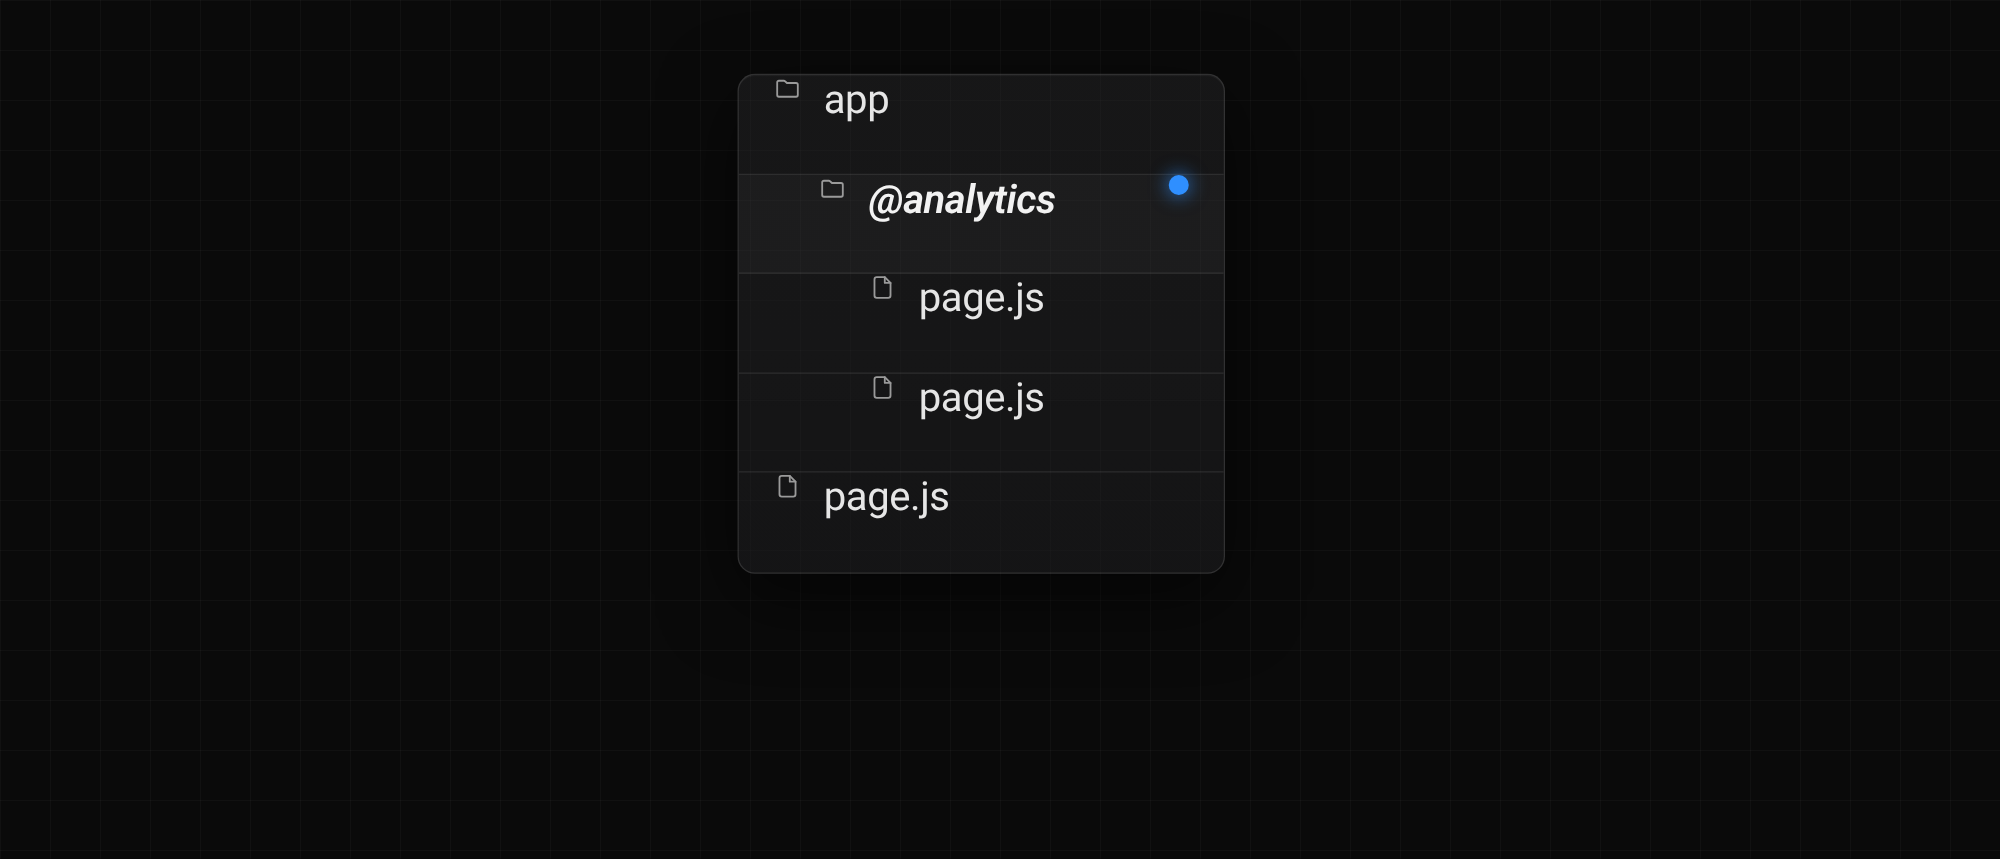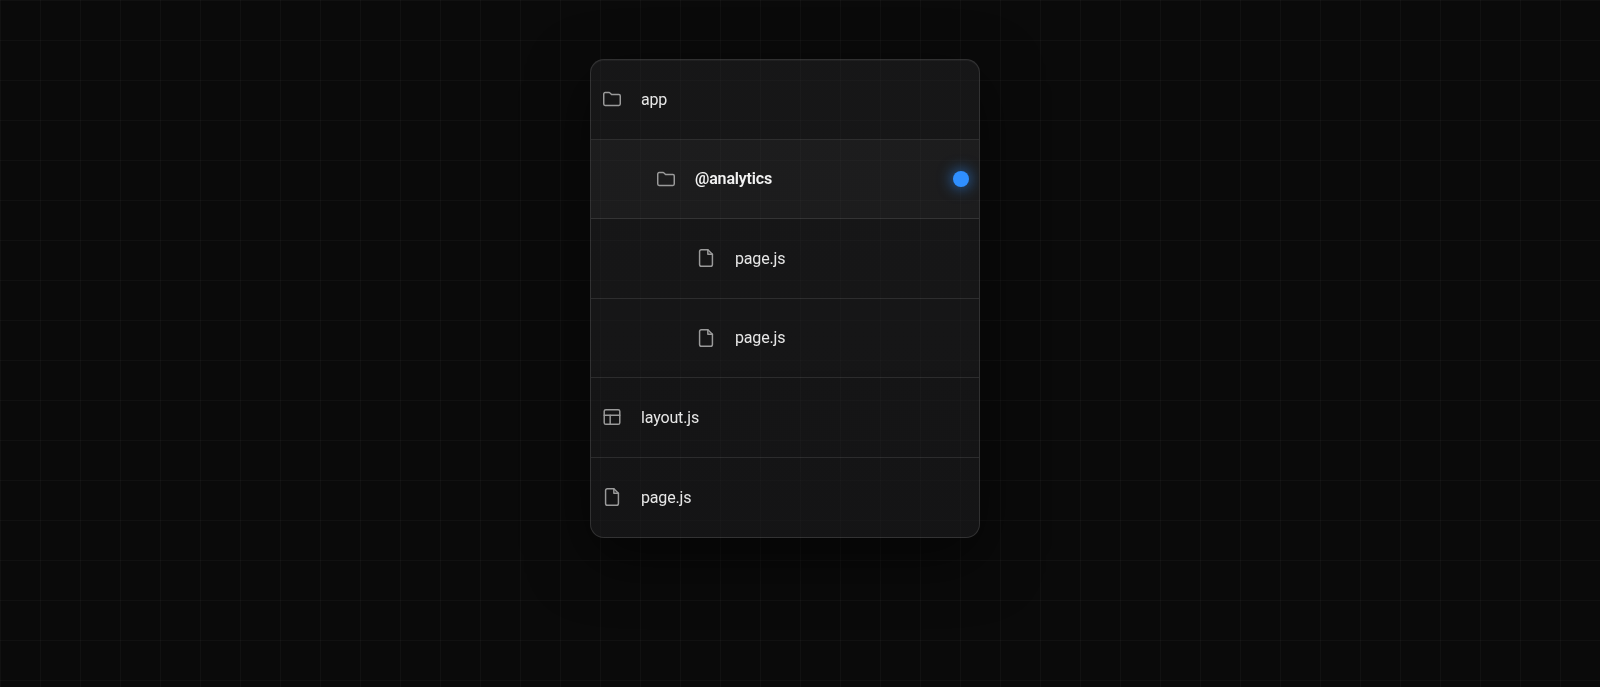--- a/index.html
+++ b/index.html
@@ -36,25 +36,25 @@
       background: linear-gradient(180deg, rgba(42,42,44,0.42) 0%, rgba(30,30,32,0.55) 100%);
       border: 1px solid rgba(255,255,255,0.12);
       border-radius: 14px;
       overflow: hidden;
       box-shadow: 0 20px 60px rgba(0,0,0,0.55), inset 0 1px 0 rgba(255,255,255,0.04);
     }
 
     .row {
       height: 79.5px;
       display: flex;
-      align-items: center;
-      padding: 0 10px;
+      align-items: flex-start;
+      padding: 0 28px;
       border-bottom: 1px solid rgba(255,255,255,0.10);
       position: relative;
-      font-size: 16px;
+      font-size: 32px;
       color: #e6e6e6;
     }
 
     .row:last-child {
       border-bottom: none;
     }
 
     .row.depth-1 { padding-left: 64px; }
     .row.depth-2 { padding-left: 104px; }
 
@@ -71,20 +71,21 @@
       letter-spacing: -0.01em;
     }
 
     .row.bold .label {
       font-weight: 600;
       color: #f2f2f2;
     }
 
     .row.highlight {
       background: rgba(255,255,255,0.028);
+      font-style: italic;
     }
 
     .dot {
       margin-left: auto;
       width: 16px;
       height: 16px;
       border-radius: 50%;
       background: #2f8fff;
       box-shadow: 0 0 14px 2px rgba(47,143,255,0.55);
       flex-shrink: 0;
@@ -141,30 +142,20 @@
   <div class="row depth-2">
     <span class="icon">
       <svg viewBox="0 0 24 24">
           <path d="M14 3H7a2 2 0 0 0-2 2v14a2 2 0 0 0 2 2h10a2 2 0 0 0 2-2V8z"></path>
           <path d="M14 3v5h5"></path>
         </svg>
     </span>
     <span class="label">page.js</span>
   </div>
 
-  <div class="row depth-0">
-    <span class="icon">
-      <svg viewBox="0 0 24 24">
-          <rect x="3.5" y="4" width="17" height="16" rx="1.8"></rect>
-          <line x1="3.5" y1="10" x2="20.5" y2="10"></line>
-          <line x1="10" y1="10" x2="10" y2="20"></line>
-        </svg>
-    </span>
-    <span class="label">layout.js</span>
-  </div>
 
   <div class="row depth-0">
     <span class="icon">
       <svg viewBox="0 0 24 24">
           <path d="M14 3H7a2 2 0 0 0-2 2v14a2 2 0 0 0 2 2h10a2 2 0 0 0 2-2V8z"></path>
           <path d="M14 3v5h5"></path>
         </svg>
     </span>
     <span class="label">page.js</span>
   </div>

